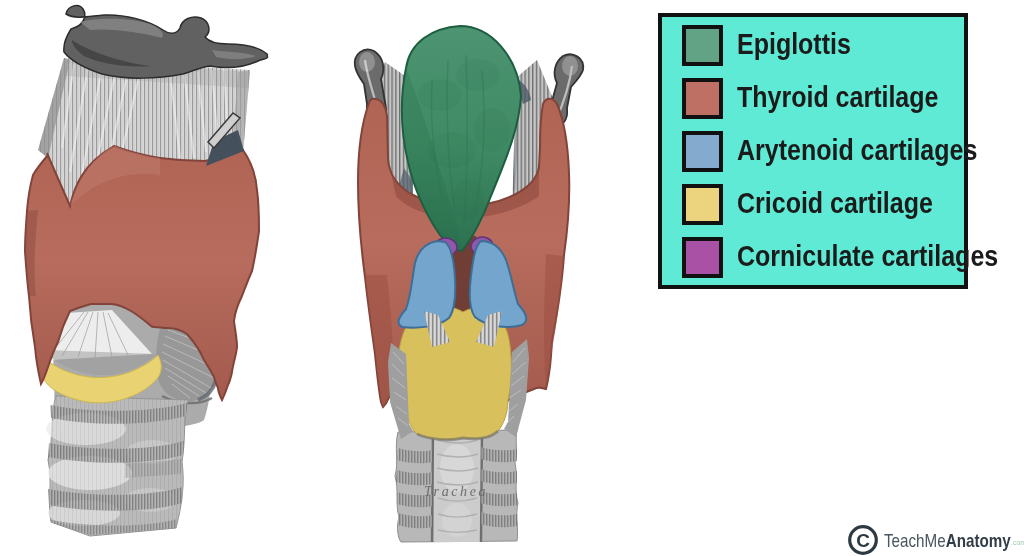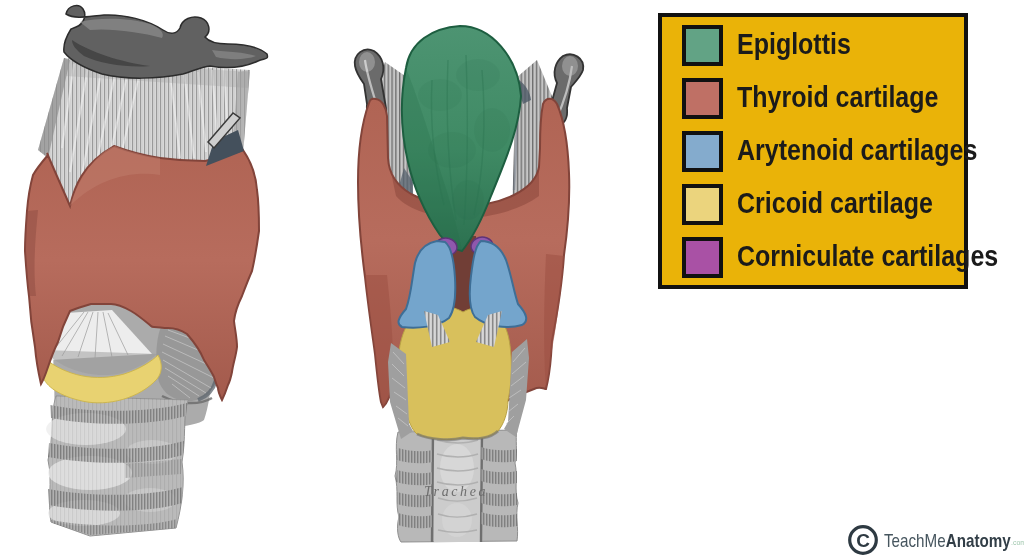--- a/index.html
+++ b/index.html
@@ -1,17 +1,17 @@
 <!DOCTYPE html>
 <html><head>
 <meta charset="utf-8">
 <style>
   html,body{margin:0;padding:0;width:1024px;height:556px;background:#ffffff;overflow:hidden;}
   body{font-family:"Liberation Sans",sans-serif;position:relative;}
-  #legend{position:absolute;left:658px;top:13px;width:310px;height:276px;border:4px solid #111;background:#eab308;box-sizing:border-box;}
+  #legend{position:absolute;left:658px;top:13px;width:310px;height:276px;border:4px solid #111;background:#5eead4;box-sizing:border-box;}
   .lrow{position:absolute;left:20px;height:41px;}
   .sw{position:absolute;left:0;top:0;width:33px;height:33px;border:4px solid #111;}
   .ltxt{position:absolute;left:55px;top:-1px;line-height:41px;transform:scaleX(0.862);transform-origin:left center;
         font-weight:bold;font-size:29px;color:#1b1b1b;white-space:nowrap;}
   #logo{position:absolute;left:848px;top:525px;color:#3c4952;}
   #logo .ctxt{position:absolute;left:36px;top:5px;font-size:19px;color:#47565f;white-space:nowrap;
         transform:scaleX(0.80);transform-origin:left center;}
   #logo .ctxt b{color:#323e47;}
   #logo .com{position:absolute;left:163px;top:14px;font-size:7px;color:#9fc7ad;}
 </style>

